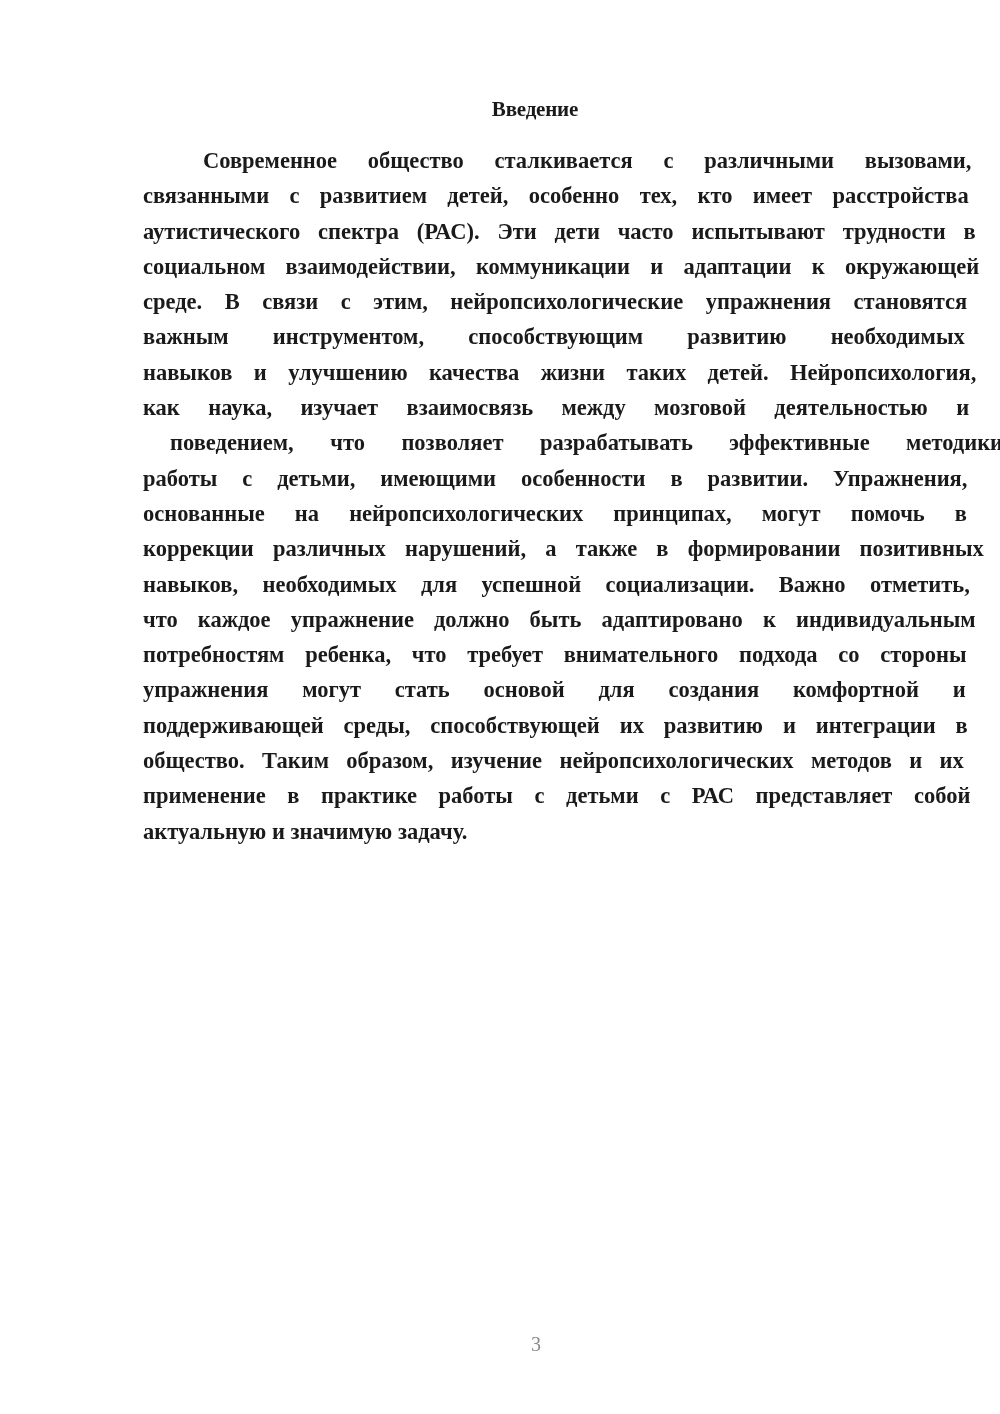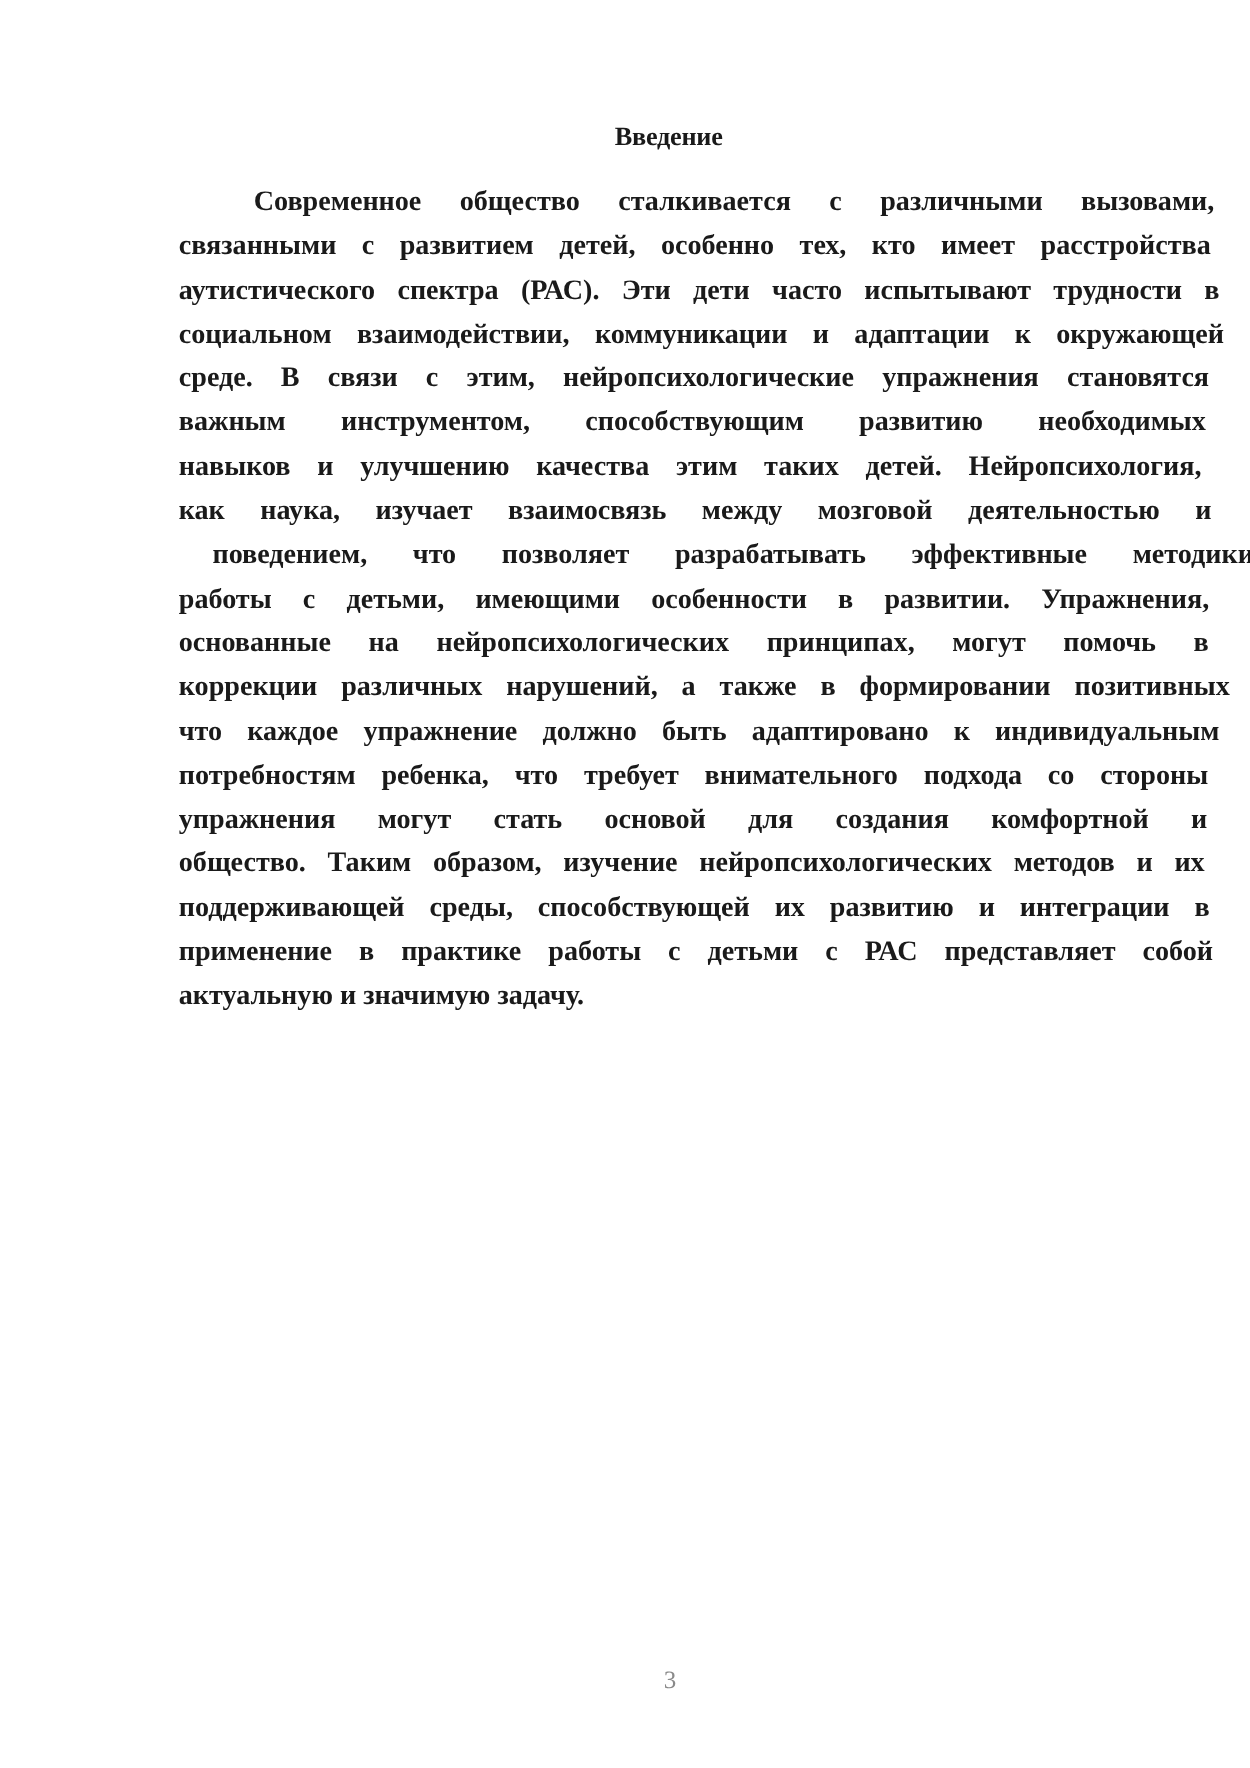--- a/index.html
+++ b/index.html
@@ -67,29 +67,30 @@
 <div class="page">
   <div class="title">Введение</div>
 
   <div class="body-text">
     <span class="line first" style="text-align: left; text-align-last: left; word-spacing: 25.1px;">Современное общество сталкивается с различными вызовами,</span>
     <span class="line" style="text-align: right; text-align-last: left; word-spacing: 14.7207px;">связанными с развитием детей, особенно тех, кто имеет расстройства</span>
     <span class="line" style="text-align: left; text-align-last: left; word-spacing: 12.1758px;">аутистического спектра (РАС). Эти дети часто испытывают трудности в</span>
     <span class="line" style="text-align: center; text-align-last: left; word-spacing: 14.6484px;">социальном взаимодействии, коммуникации и адаптации к окружающей</span>
     <span class="line" style="text-align: left; text-align-last: left; word-spacing: 16.8705px;">среде. В связи с этим, нейропсихологические упражнения становятся</span>
     <span class="line" style="text-align: left; text-align-last: left; word-spacing: 38.5938px;">важным инструментом, способствующим развитию необходимых</span>
-    <span class="line" style="text-align: left; text-align-last: left; word-spacing: 15.7879px;">навыков и улучшению качества этим таких детей. Нейропсихология,</span>
+    <span class="line" style="text-align: left; text-align-last: left; word-spacing: 15.7879px;">навыков и улучшению качества жизни таких детей. Нейропсихология,</span>
     <span class="line" style="text-align: left; text-align-last: left; word-spacing: 22.7344px;">как наука, изучает взаимосвязь между мозговой деятельностью и</span>
     <span class="line" style="text-align: left; text-align-last: left; word-spacing: 30.8594px; margin-left: 27px;">поведением, что позволяет разрабатывать эффективные методики</span>
     <span class="line" style="text-align: left; text-align-last: left; word-spacing: 19.3058px;">работы с детьми, имеющими особенности в развитии. Упражнения,</span>
     <span class="line" style="text-align: left; text-align-last: left; word-spacing: 24.4505px;">основанные на нейропсихологических принципах, могут помочь в</span>
     <span class="line" style="text-align: left; text-align-last: left; word-spacing: 13.5246px;">коррекции различных нарушений, а также в формировании позитивных</span>
+    <span class="line" style="text-align: left; text-align-last: left; word-spacing: 18.7422px;">навыков, необходимых для успешной социализации. Важно отметить,</span>
     <span class="line" style="text-align: left; text-align-last: left; word-spacing: 14.4799px;">что каждое упражнение должно быть адаптировано к индивидуальным</span>
     <span class="line" style="text-align: right; text-align-last: left; word-spacing: 15.0781px;">потребностям ребенка, что требует внимательного подхода со стороны</span>
     <span class="line" style="text-align: right; text-align-last: left; word-spacing: 28.2009px;">упражнения могут стать основой для создания комфортной и</span>
+    <span class="line" style="text-align: left; text-align-last: left; word-spacing: 14.3058px;">поддерживающей среды, способствующей их развитию и интеграции в</span>
     <span class="line" style="text-align: left; text-align-last: left; word-spacing: 11.7478px;">общество. Таким образом, изучение нейропсихологических методов и их</span>
-    <span class="line" style="text-align: left; text-align-last: left; word-spacing: 14.3058px;">поддерживающей среды, способствующей их развитию и интеграции в</span>
     <span class="line" style="text-align: left; text-align-last: left; word-spacing: 15.9549px;">применение в практике работы с детьми с РАС представляет собой</span>
     <span class="line last">актуальную и значимую задачу.</span>
   </div>
 
   <div class="page-number">3</div>
 </div>
 
 </body></html>

